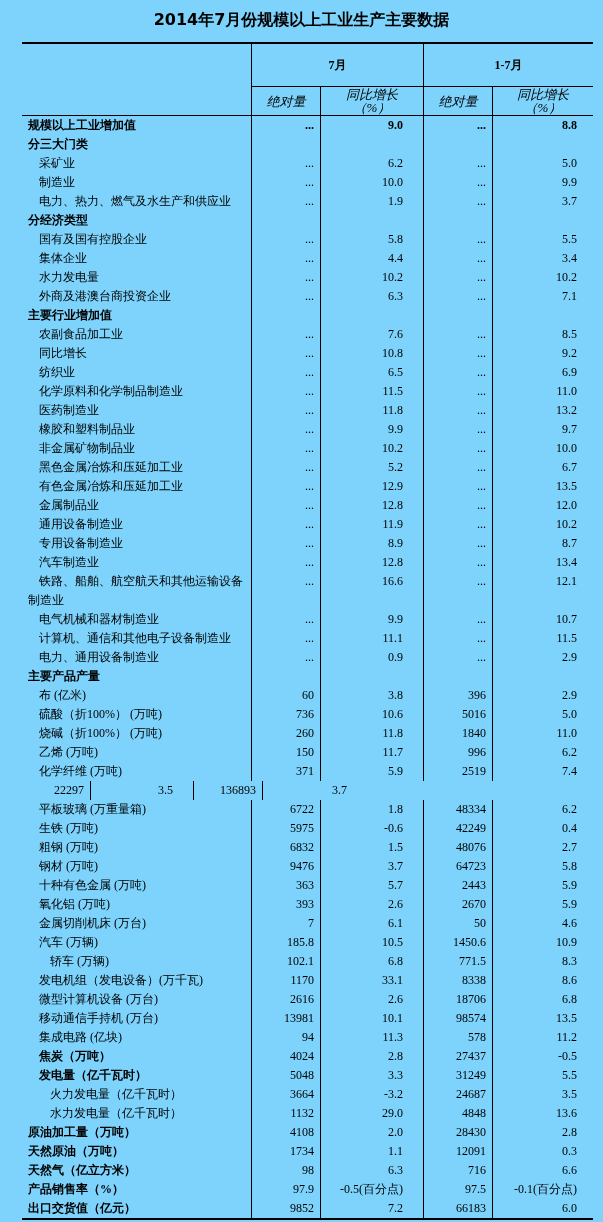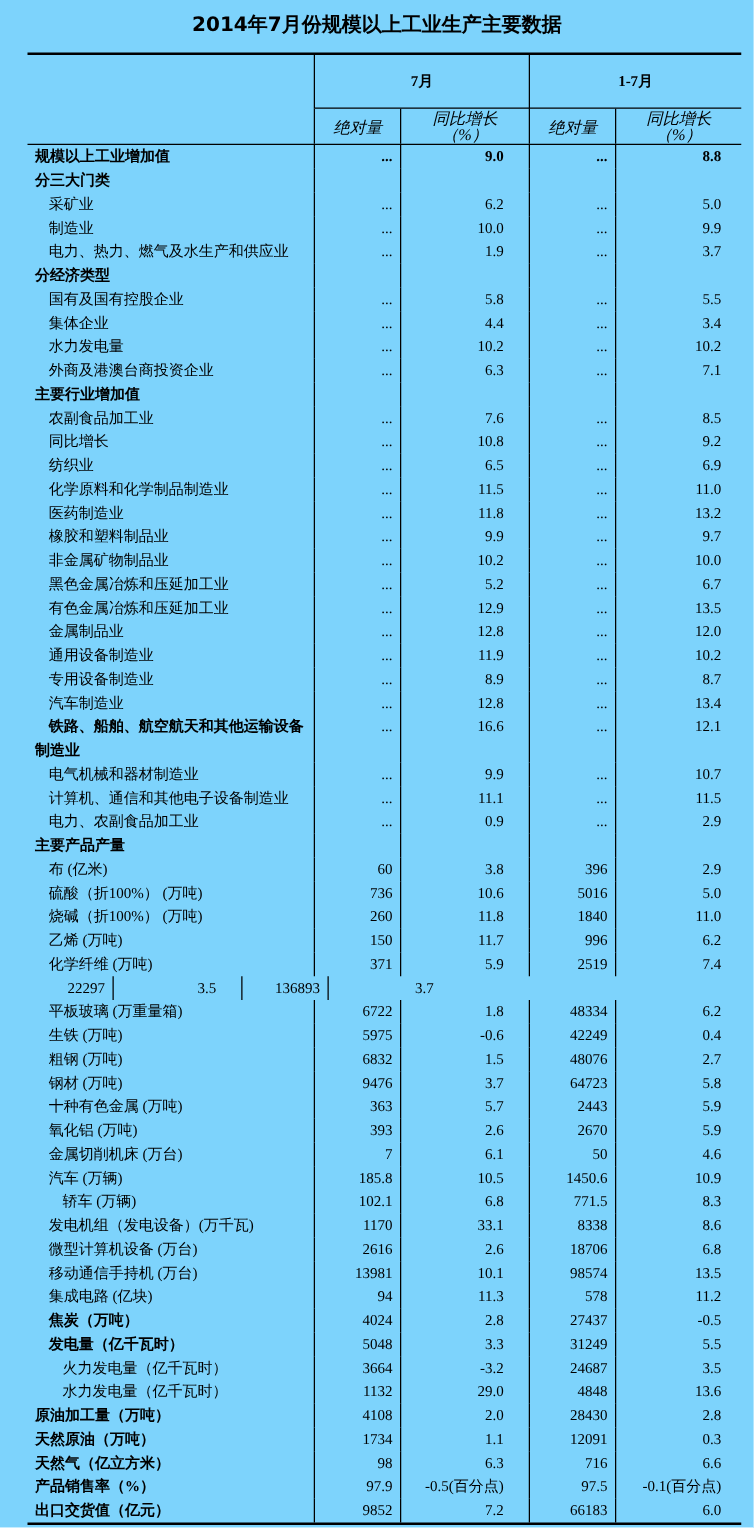--- a/index.html
+++ b/index.html
@@ -32,21 +32,21 @@
   }
   .hsub .s0 { width:230px; border-right:1px solid #000; }
   .hsub .s1 { width:69px;  border-right:1px solid #000; }
   .hsub .s2 { width:103px; border-right:1px solid #000; }
   .hsub .s3 { width:69px;  border-right:1px solid #000; }
   .hsub .s4 { width:100px; }
   .row { display:flex; height:19px; line-height:19px; }
   .row.wrap { height:38px; }
   .cell { box-sizing:border-box; }
   .label { width:230px; border-right:1px solid #000; white-space:nowrap; overflow:hidden; }
-  .row.wrap .label { white-space:normal; padding-left:6px; text-indent:11px;font-weight:bold; }
+  .row.wrap .label { white-space:normal; padding-left:6px; text-indent:11px; }
   .ind0 { padding-left:6px; }
   .ind1 { padding-left:17px; }
   .ind2 { padding-left:28px; }
   .val { text-align:right; }
   .c0 { width:69px;  border-right:1px solid #000; padding-right:6px; }
   .c1 { width:103px; border-right:1px solid #000; padding-right:20px; }
   .c2 { width:69px;  border-right:1px solid #000; padding-right:6px; }
   .c3 { width:100px; padding-right:16px; }
   .b { font-weight:bold; }
 </style>
@@ -263,21 +263,21 @@
           <div class="cell val c3">10.7</div>
         </div>
         <div class="row">
           <div class="cell label ind1">计算机、通信和其他电子设备制造业</div>
           <div class="cell val c0">...</div>
           <div class="cell val c1">11.1</div>
           <div class="cell val c2">...</div>
           <div class="cell val c3">11.5</div>
         </div>
         <div class="row">
-          <div class="cell label ind1">电力、农副食品加工业</div>
+          <div class="cell label ind1">电力、通用设备制造业</div>
           <div class="cell val c0">...</div>
           <div class="cell val c1">0.9</div>
           <div class="cell val c2">...</div>
           <div class="cell val c3">2.9</div>
         </div>
         <div class="row">
           <div class="cell label ind0 b">主要产品产量</div>
           <div class="cell val c0"></div>
           <div class="cell val c1"></div>
           <div class="cell val c2"></div>

